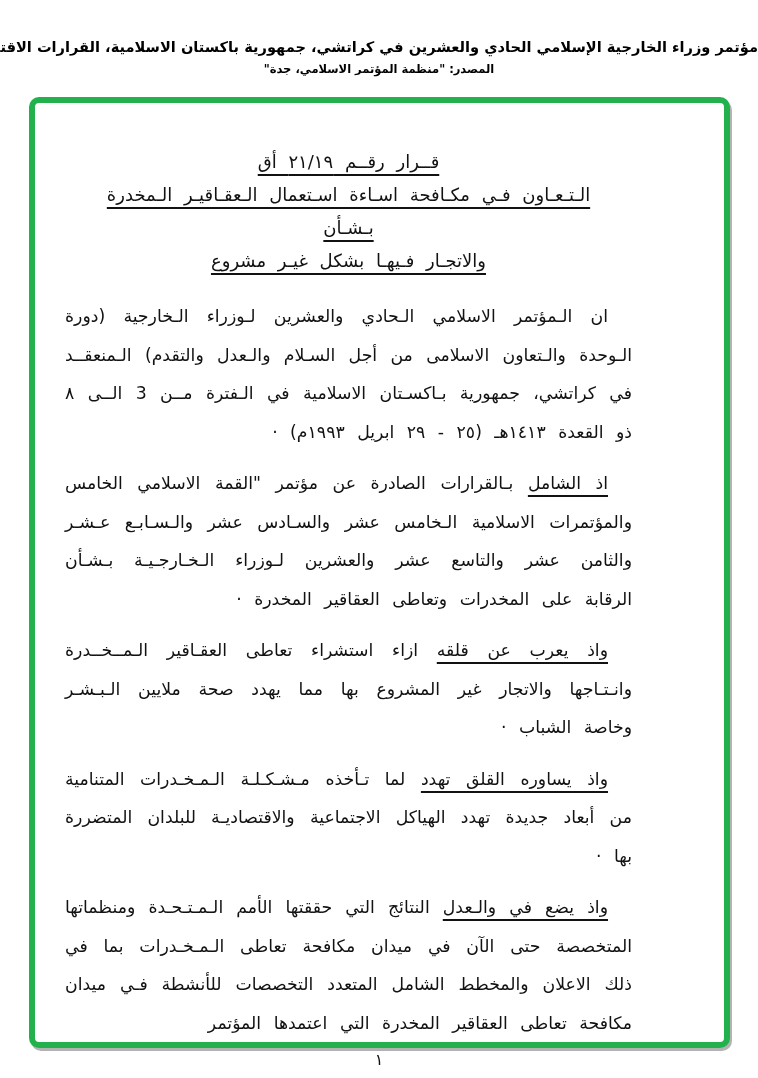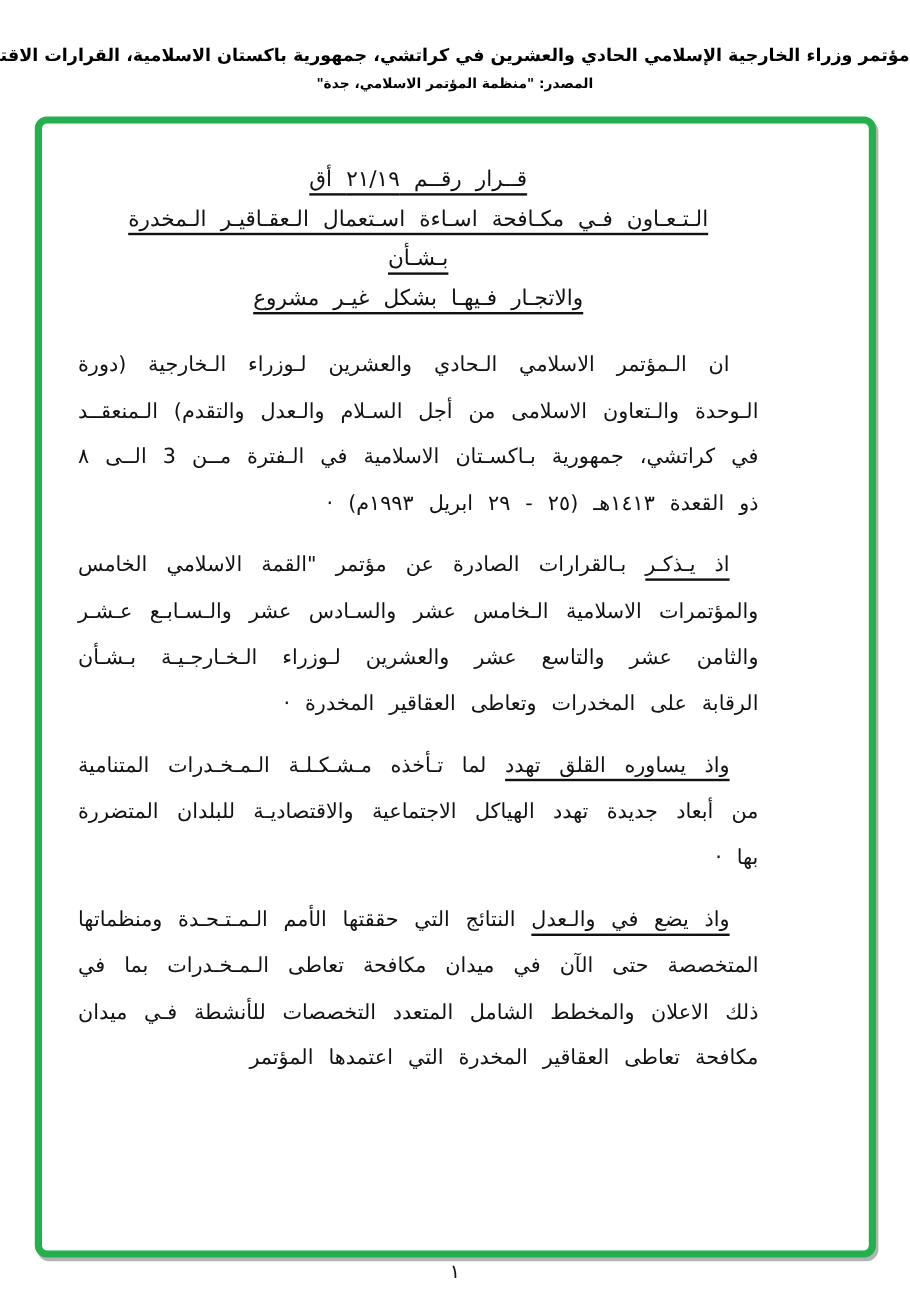--- a/index.html
+++ b/index.html
@@ -14,21 +14,21 @@
   .src-line2{margin-top:7px;font-size:11.5px;font-weight:bold;color:#000;}
   
   .frame{
     position:absolute;left:29px;top:97px;width:701px;height:951px;
     box-sizing:border-box;border:6px solid #22b14c;border-radius:10px;
     background:#fff;box-shadow:2px 3px 0 #b3b3b3;
   }
   
   .doc{
     position:absolute;left:35px;top:103px;width:621px;height:939px;
-    box-sizing:border-box;padding:14px 24px 0 30px;
+    box-sizing:border-box;padding:26px 24px 0 30px;
     direction:rtl;color:#121212;
   }
   .title-block{text-align:center;margin:16px 0 20px 0;}
   .title-line{
     display:block;font-size:18px;line-height:33px;
     letter-spacing:1.5px;word-spacing:6px;
     text-decoration:underline;text-underline-offset:6px;text-decoration-thickness:1.5px;
   }
   .para{
     font-size:17.3px;line-height:38.5px;
@@ -51,21 +51,22 @@
 <div class="doc">
   <div class="title-block">
     <span class="title-line">قــرار رقــم ٢١/١٩ أق</span>
     <span class="title-line">الـتـعـاون فـي مكـافحة اسـاءة اسـتعمال الـعقـاقيـر الـمخدرة</span>
     <span class="title-line">بـشـأن</span>
     <span class="title-line">والاتجـار فـيهـا بشكل غيـر مشروع</span>
   </div>
 
   <p class="para"><span class="lead"></span><span>ان الـمؤتمر الاسلامي الـحادي والعشرين لـوزراء الـخارجية (دورة الـوحدة والـتعاون الاسلامى من أجل السـلام والـعدل والتقدم) الـمنعقــد في كراتشي، جمهورية بـاكسـتان الاسلامية في الـفترة مــن 3 الــى ٨ ذو القعدة ١٤١٣هـ (٢٥ - ٢٩ ابريل ١٩٩٣م) ·</span></p>
 
-  <p class="para"><span class="lead">اذ يـذكـر</span><span> بـالقرارات الصادرة عن مؤتمر "القمة الاسلامي الخامس والمؤتمرات الاسلامية الـخامس عشر والسـادس عشر والـسـابـع عـشـر والثامن عشر والتاسع عشر والعشرين لـوزراء الـخـارجـيـة بـشـأن الرقابة على المخدرات وتعاطى العقاقير المخدرة ·</span></p>
+  <p class="para"><span class="lead">اذ الشامل</span><span> بـالقرارات الصادرة عن مؤتمر "القمة الاسلامي الخامس والمؤتمرات الاسلامية الـخامس عشر والسـادس عشر والـسـابـع عـشـر والثامن عشر والتاسع عشر والعشرين لـوزراء الـخـارجـيـة بـشـأن الرقابة على المخدرات وتعاطى العقاقير المخدرة ·</span></p>
 
+  <p class="para"><span class="lead">واذ يعرب عن قلقه</span><span> ازاء استشراء تعاطى العقـاقير الـمــخــدرة وانـتـاجها والاتجار غير المشروع بها مما يهدد صحة ملايين الـبـشـر وخاصة الشباب ·</span></p>
 
   <p class="para"><span class="lead">واذ يساوره القلق تهدد</span><span> لما تـأخذه مـشـكـلـة الـمـخـدرات المتنامية من أبعاد جديدة تهدد الهياكل الاجتماعية والاقتصاديـة للبلدان المتضررة بها ·</span></p>
 
   <p class="para"><span class="lead">واذ يضع في والـعدل</span><span> النتائج التي حققتها الأمم الـمـتـحـدة ومنظماتها المتخصصة حتى الآن في ميدان مكافحة تعاطى الـمـخـدرات بما في ذلك الاعلان والمخطط الشامل المتعدد التخصصات للأنشطة فـي ميدان مكافحة تعاطى العقاقير المخدرة التي اعتمدها المؤتمر</span></p>
 </div>
 
 <div class="page-num">١</div>
 
 </body></html>

